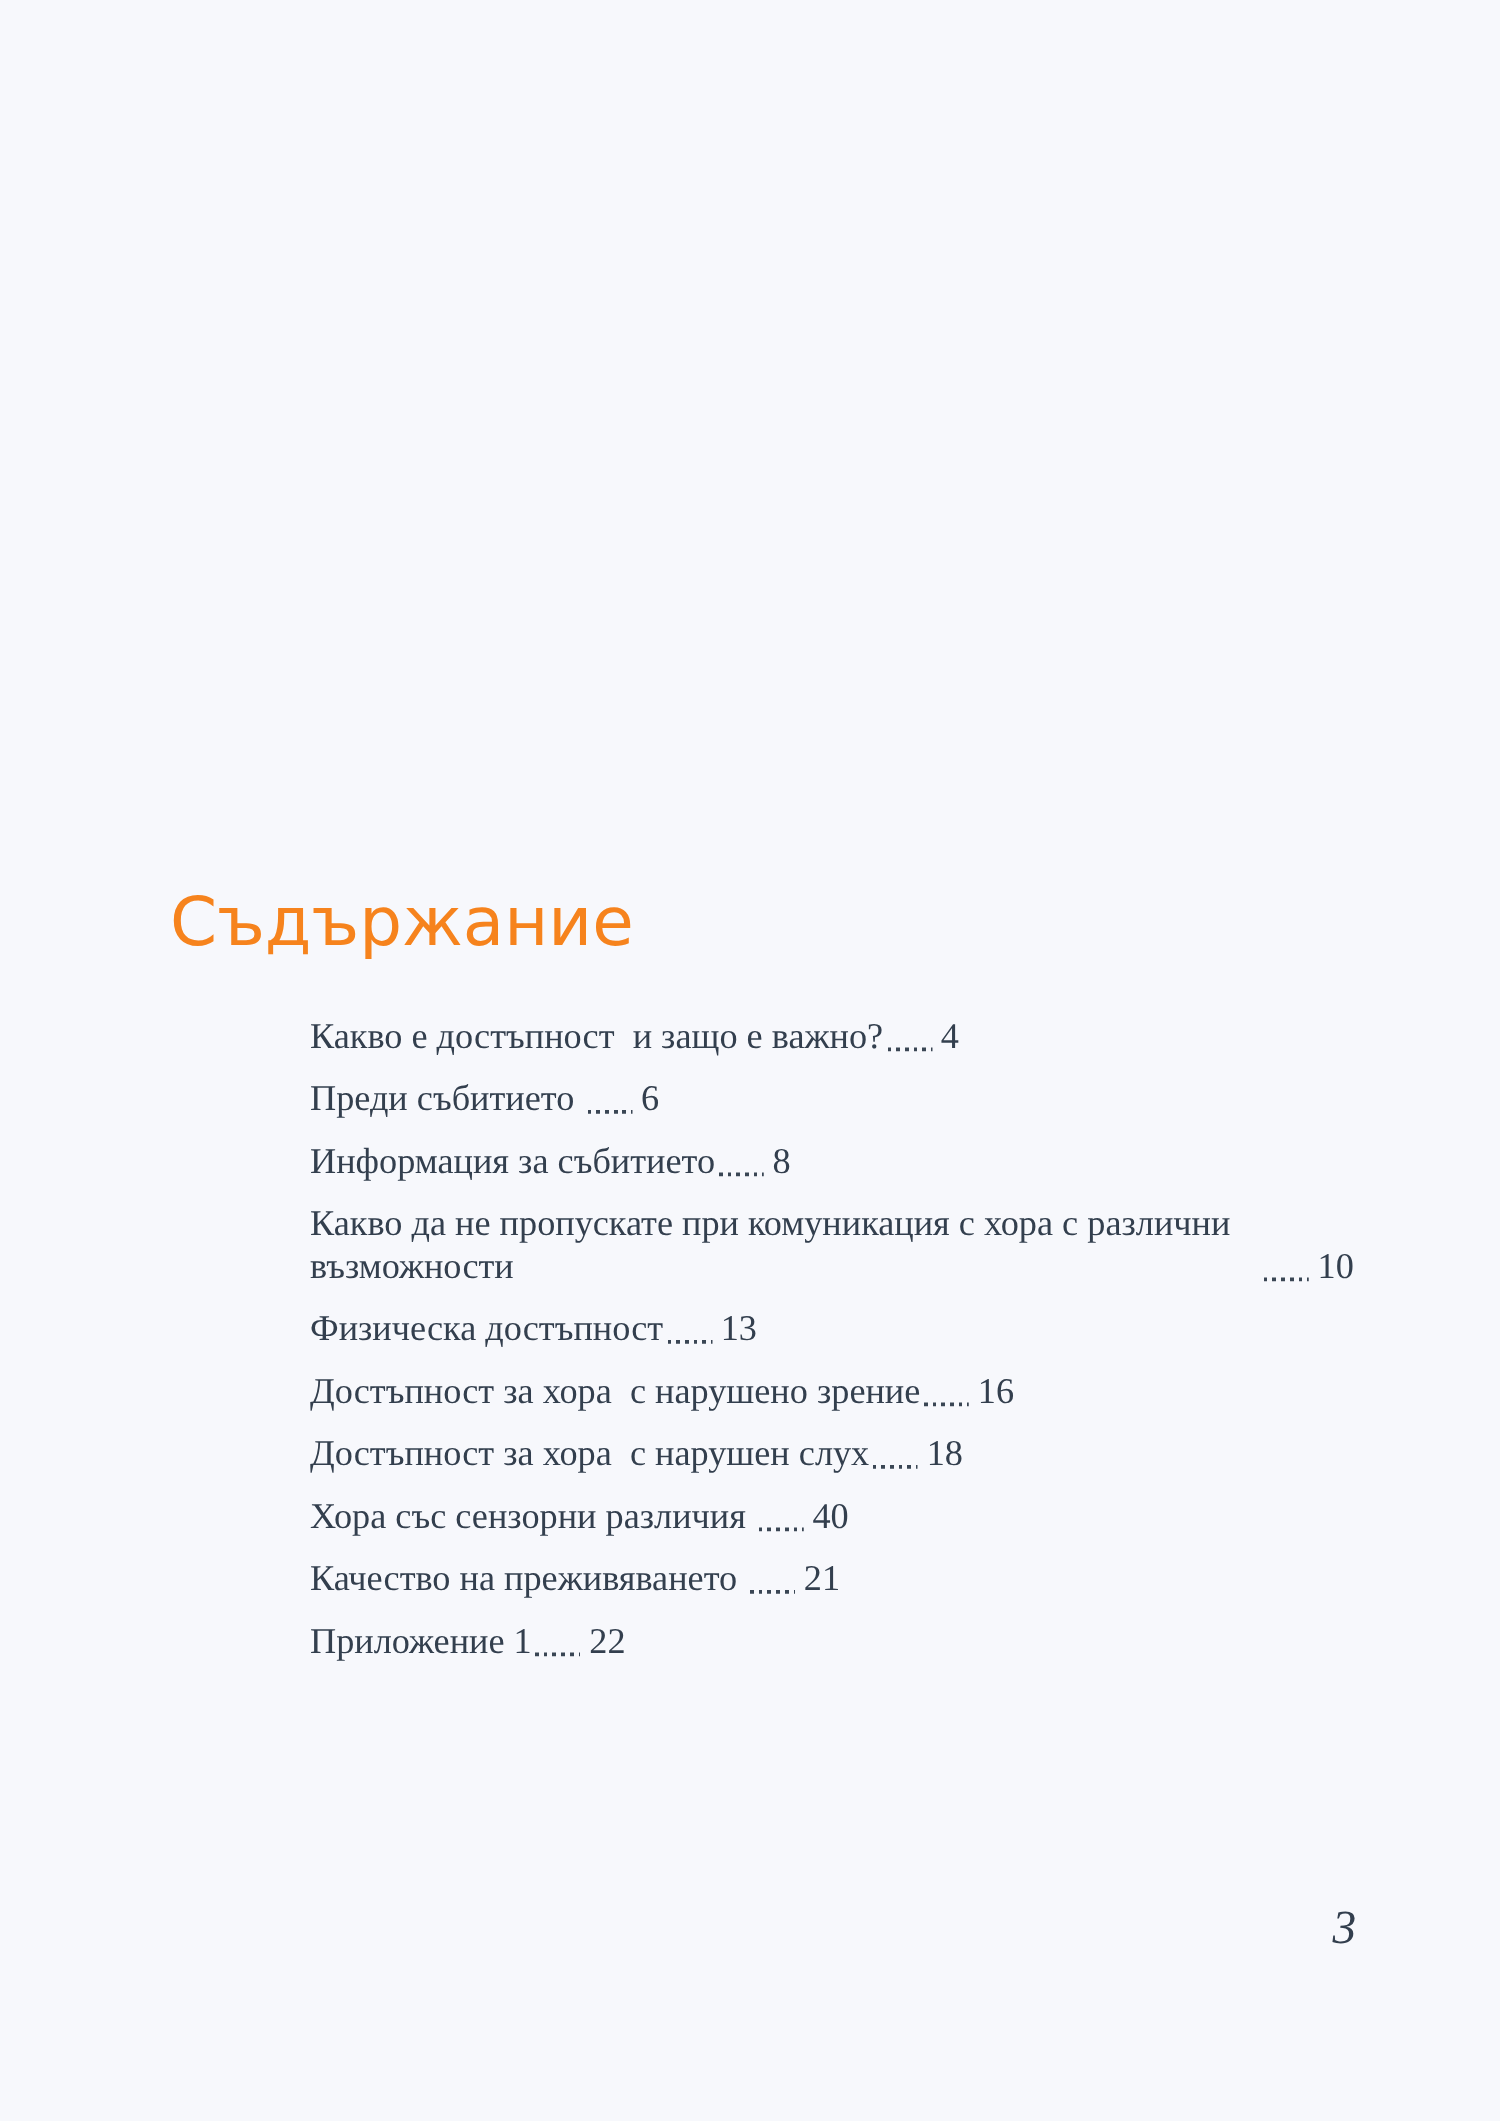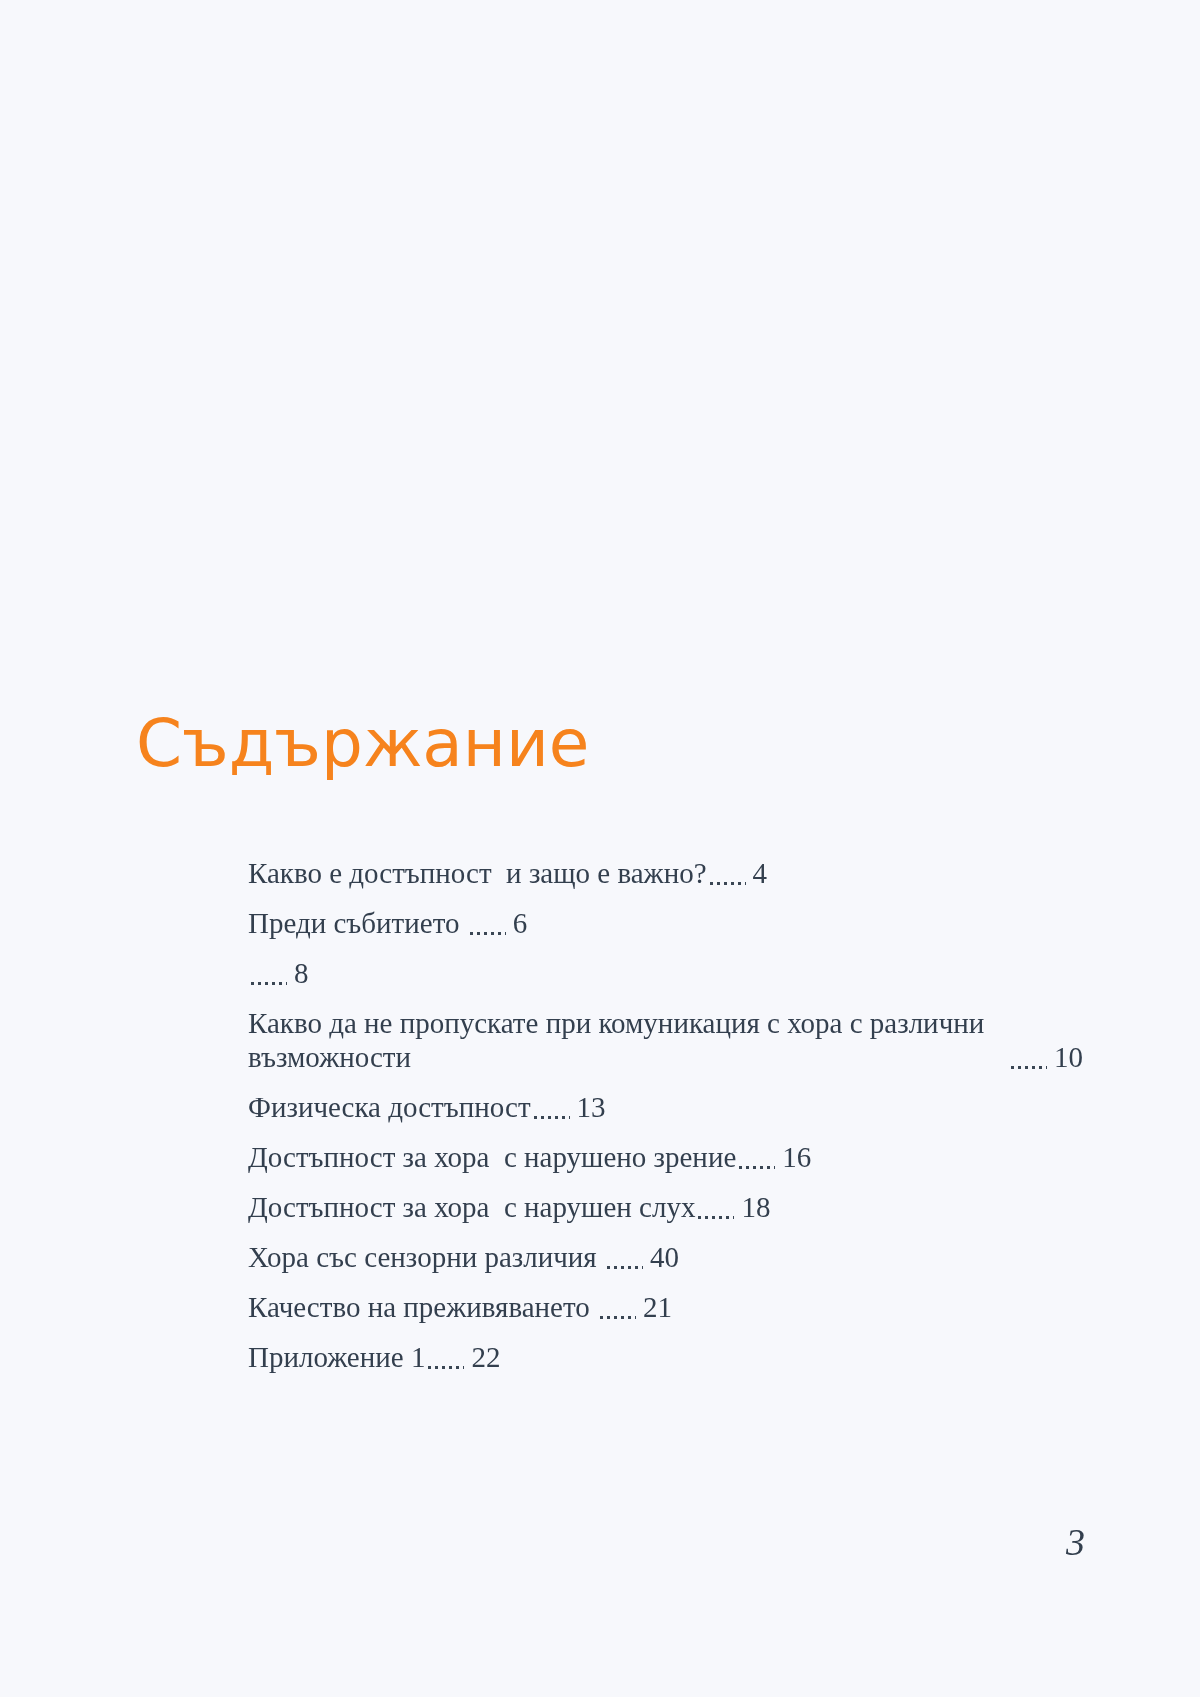--- a/index.html
+++ b/index.html
@@ -18,32 +18,31 @@
   .page {
     position: absolute;
     inset: 0;
   }
   .title {
     position: absolute;
     left: 136px;
     top: 708px;
     font-family: "DejaVu Sans", sans-serif;
     font-weight: 500;
-    font-size: 66px;
+    font-size: 54px;
     line-height: 1.1;
     color: #f6831d;
     letter-spacing: 0px;
     margin: 0;
   }
   .toc {
     position: absolute;
     left: 248px;
     top: 812px;
     right: 115px;
-    margin-top: 44px;
   }
   .toc-row {
     display: flex;
     align-items: flex-end;
     font-size: 29px;
     line-height: 34px;
     margin-bottom: 16px;
   }
   .toc-label {
     white-space: pre-wrap;
@@ -87,20 +86,21 @@
       </div>
 
 
       <div class="toc-row">
         <span class="toc-label">Преди събитието </span>
         <span class="leader"></span>
         <span class="toc-page">6</span>
       </div>
 
       <div class="toc-row">
+        <span class="toc-label">Информация за събитието</span>
         <span class="leader"></span>
         <span class="toc-page">8</span>
       </div>
 
       <div class="toc-row">
         <span class="toc-label">Какво да не пропускате при комуникация с хора с различни възможности</span>
         <span class="leader"></span>
         <span class="toc-page">10</span>
       </div>
 

